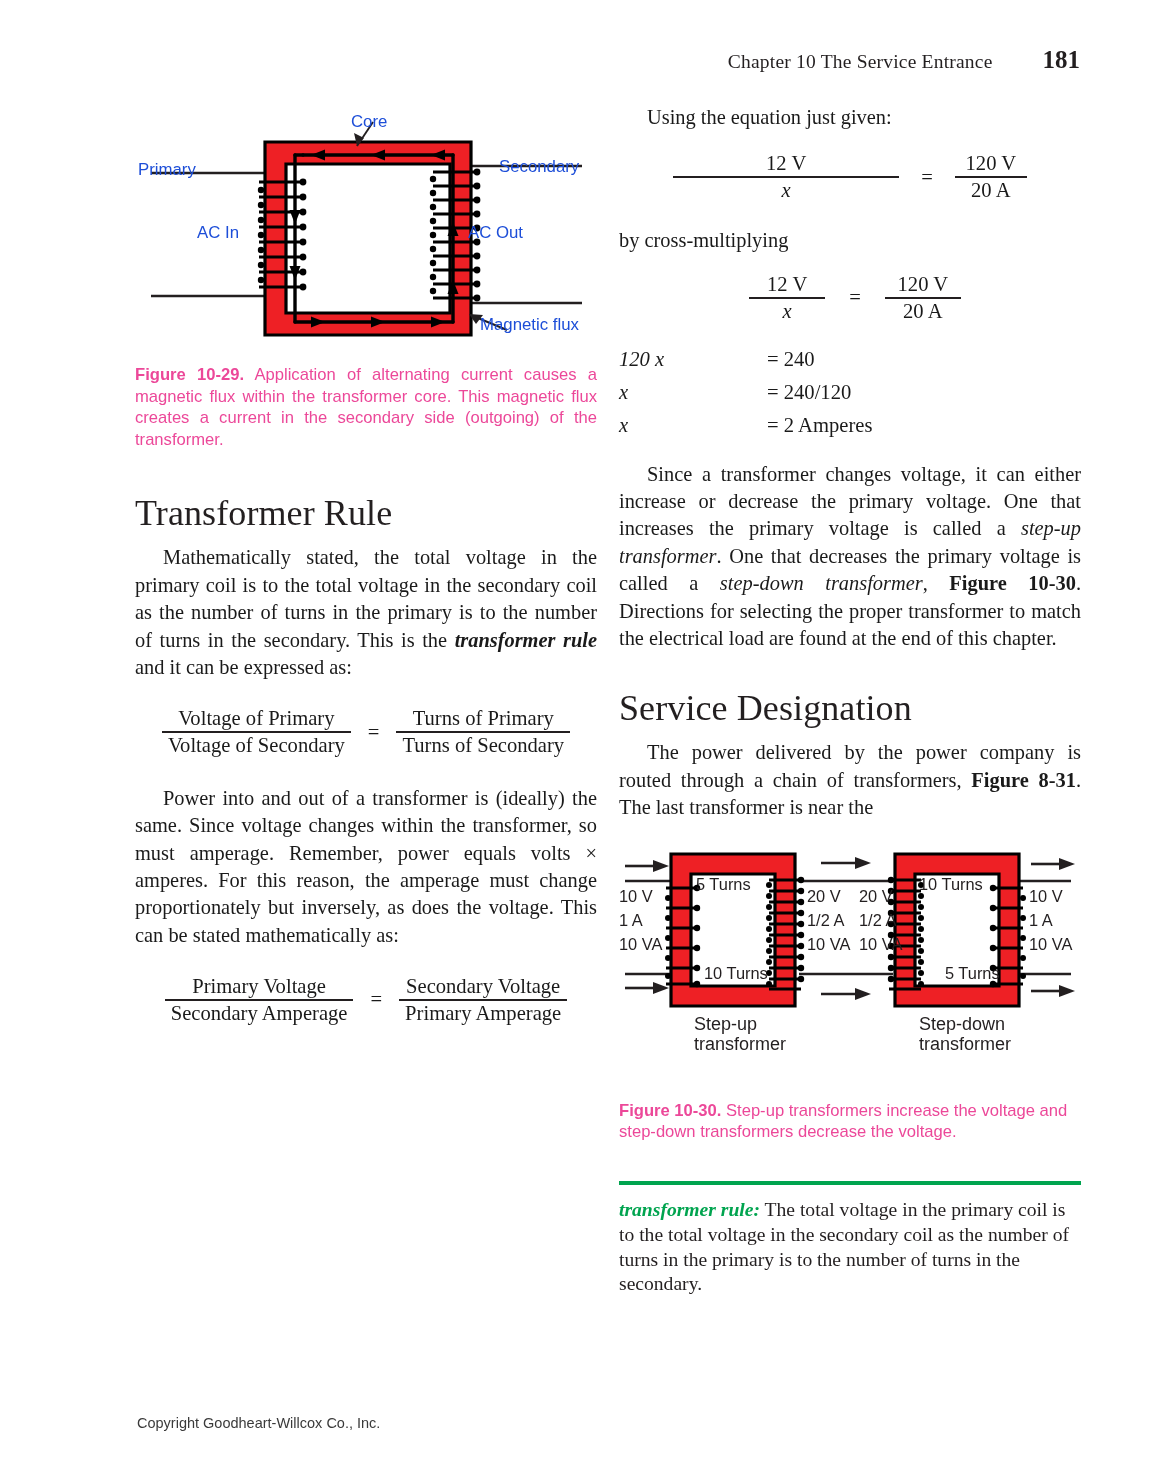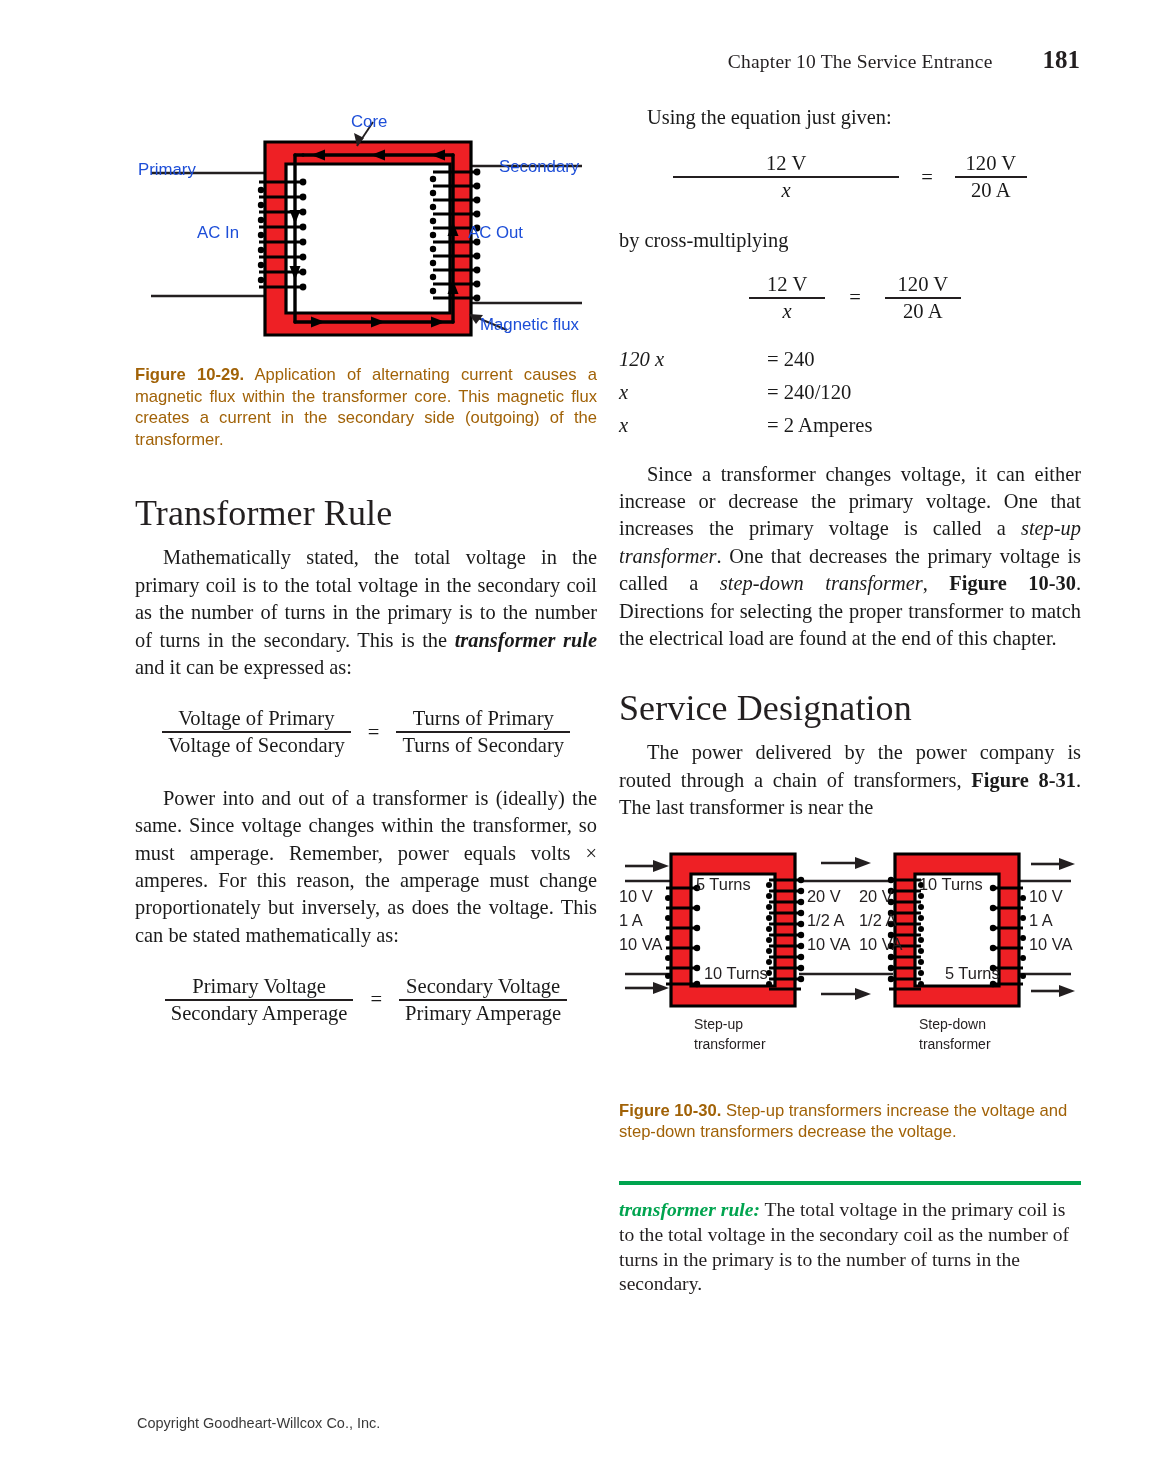--- a/index.html
+++ b/index.html
@@ -54,21 +54,21 @@
   }
   i.it { font-style:italic; }
   b.bd { font-weight:bold; }
   b.bdi { font-weight:bold; font-style:italic; }
 
   
   .caption {
     font-family:"Liberation Sans", sans-serif;
     font-size:16.6px;
     line-height:21.6px;
-    color:#a16207;
+    color:#ec4899;
     text-align:justify;
   }
   .caption .cap-lbl { font-weight:bold; }
   .caption.nojust { text-align:left; }
 
   
   .eqrow {
     display:flex; align-items:center; justify-content:center;
     font-family:"Liberation Serif", serif;
     font-size:20.6px;
@@ -109,21 +109,21 @@
 
   
   .fig30 { position:relative; width:462px; height:232px; }
   .fig30 svg { position:absolute; left:0; top:0; }
   .f30-lbl {
     position:absolute;
     font-family:"Liberation Sans", sans-serif;
     font-size:16.4px; color:#231f20; white-space:nowrap;
     line-height:19px;
   }
-  .f30-lbl.cap { font-size:14px; line-height:20px; }
+  .f30-lbl.cap { font-size:18px; line-height:20px; }
 </style>
 </head>
 <body>
 
 <div class="running-head">
   <span class="rh-text">Chapter 10   The Service Entrance</span>
   <span class="rh-page">181</span>
 </div>
 
 <div class="col-left">

